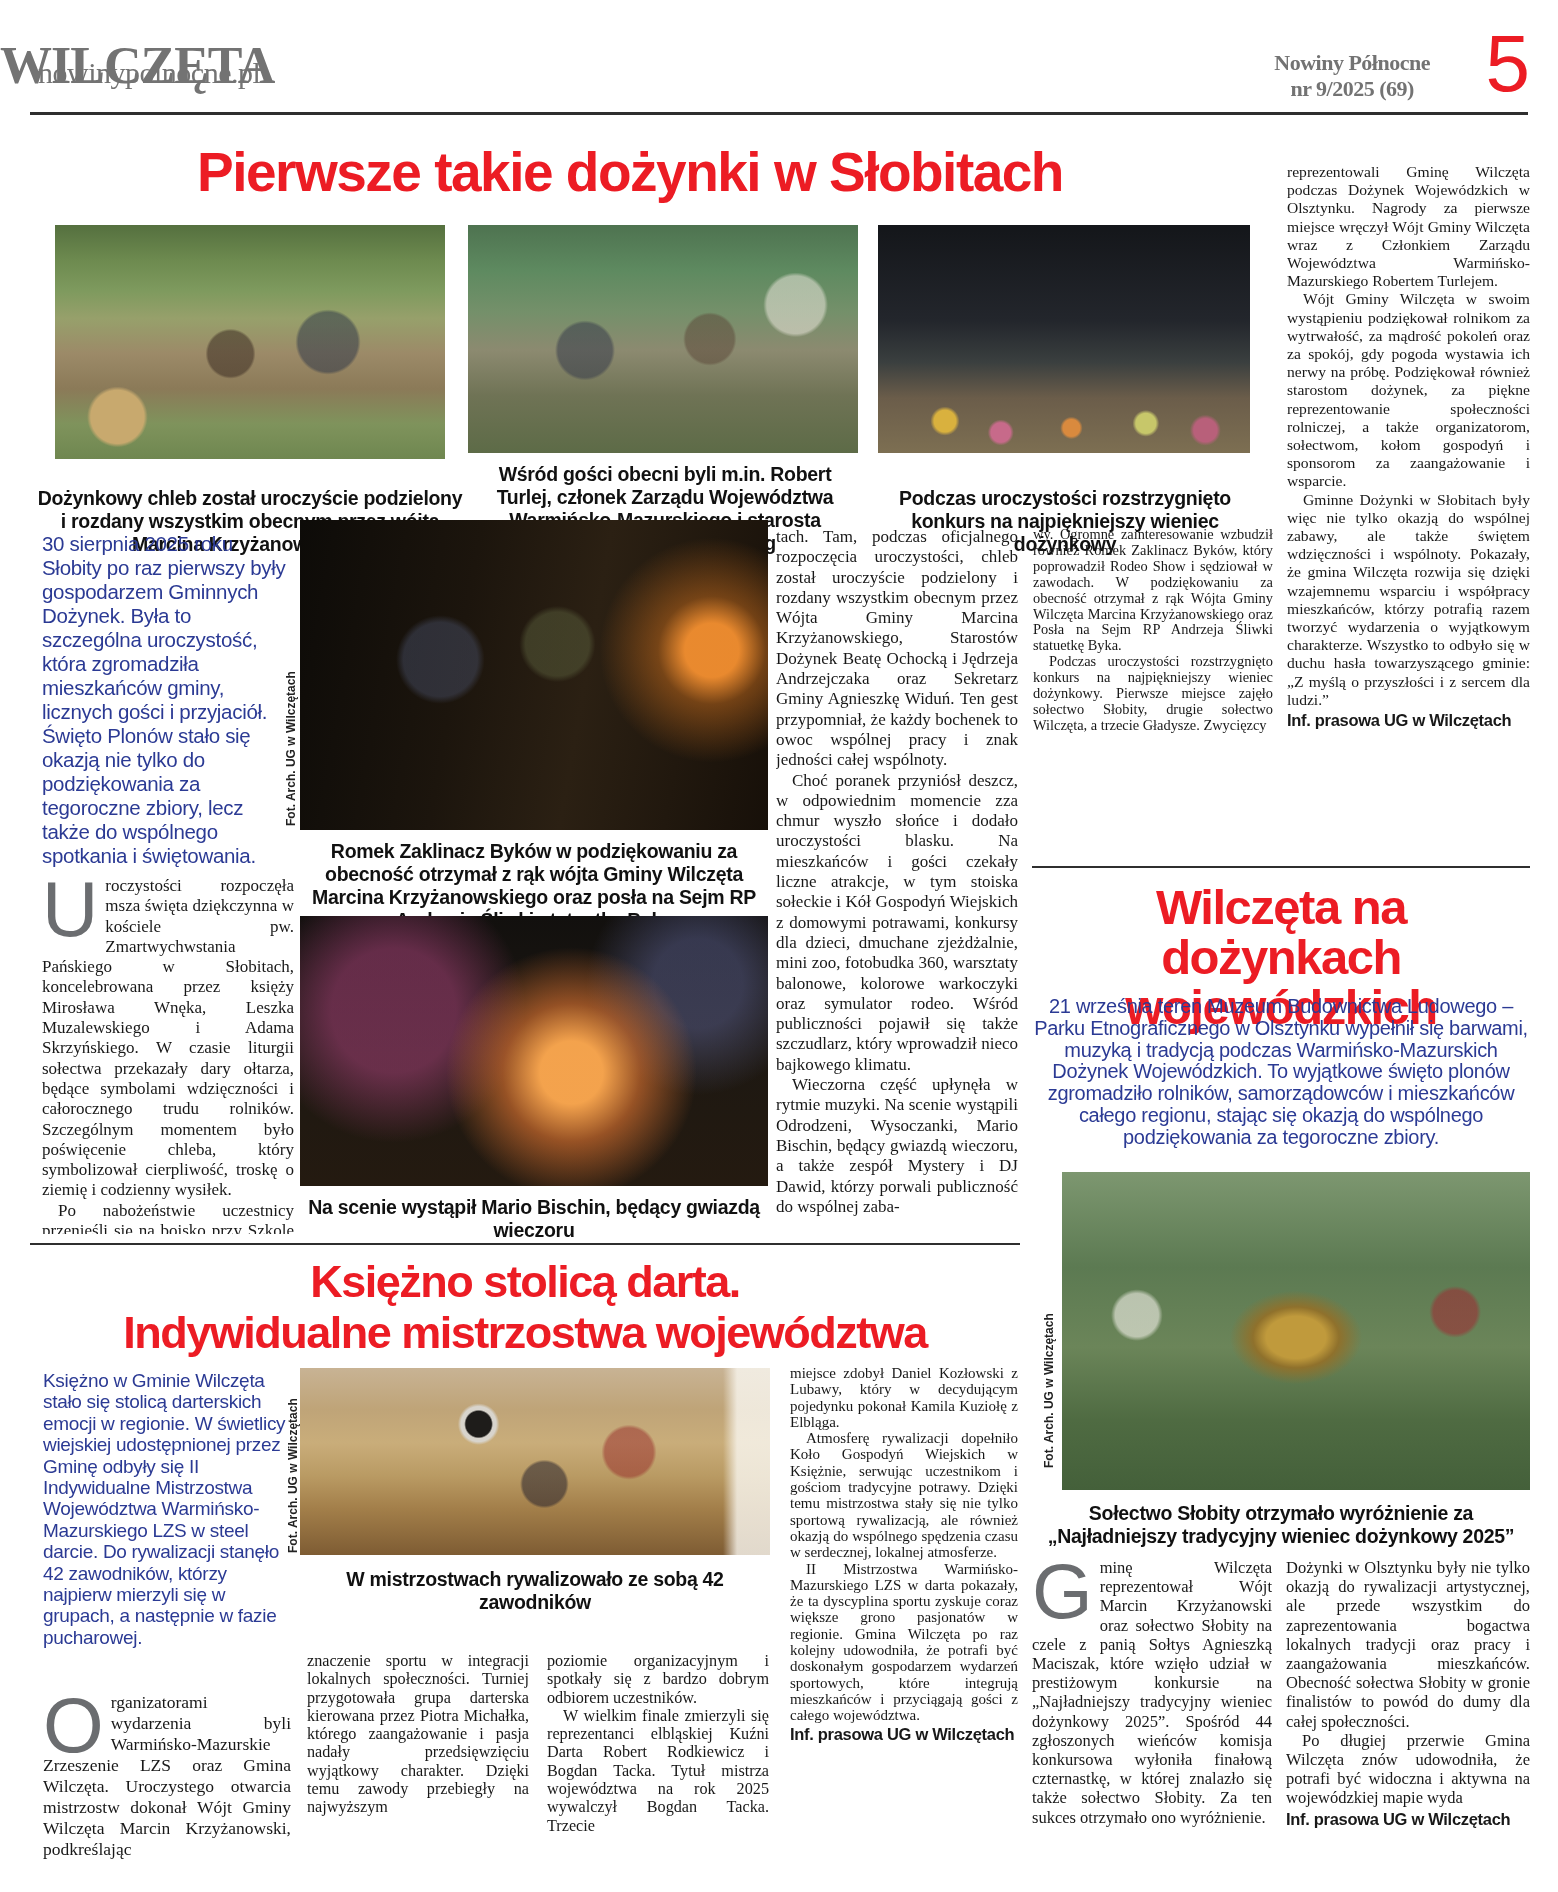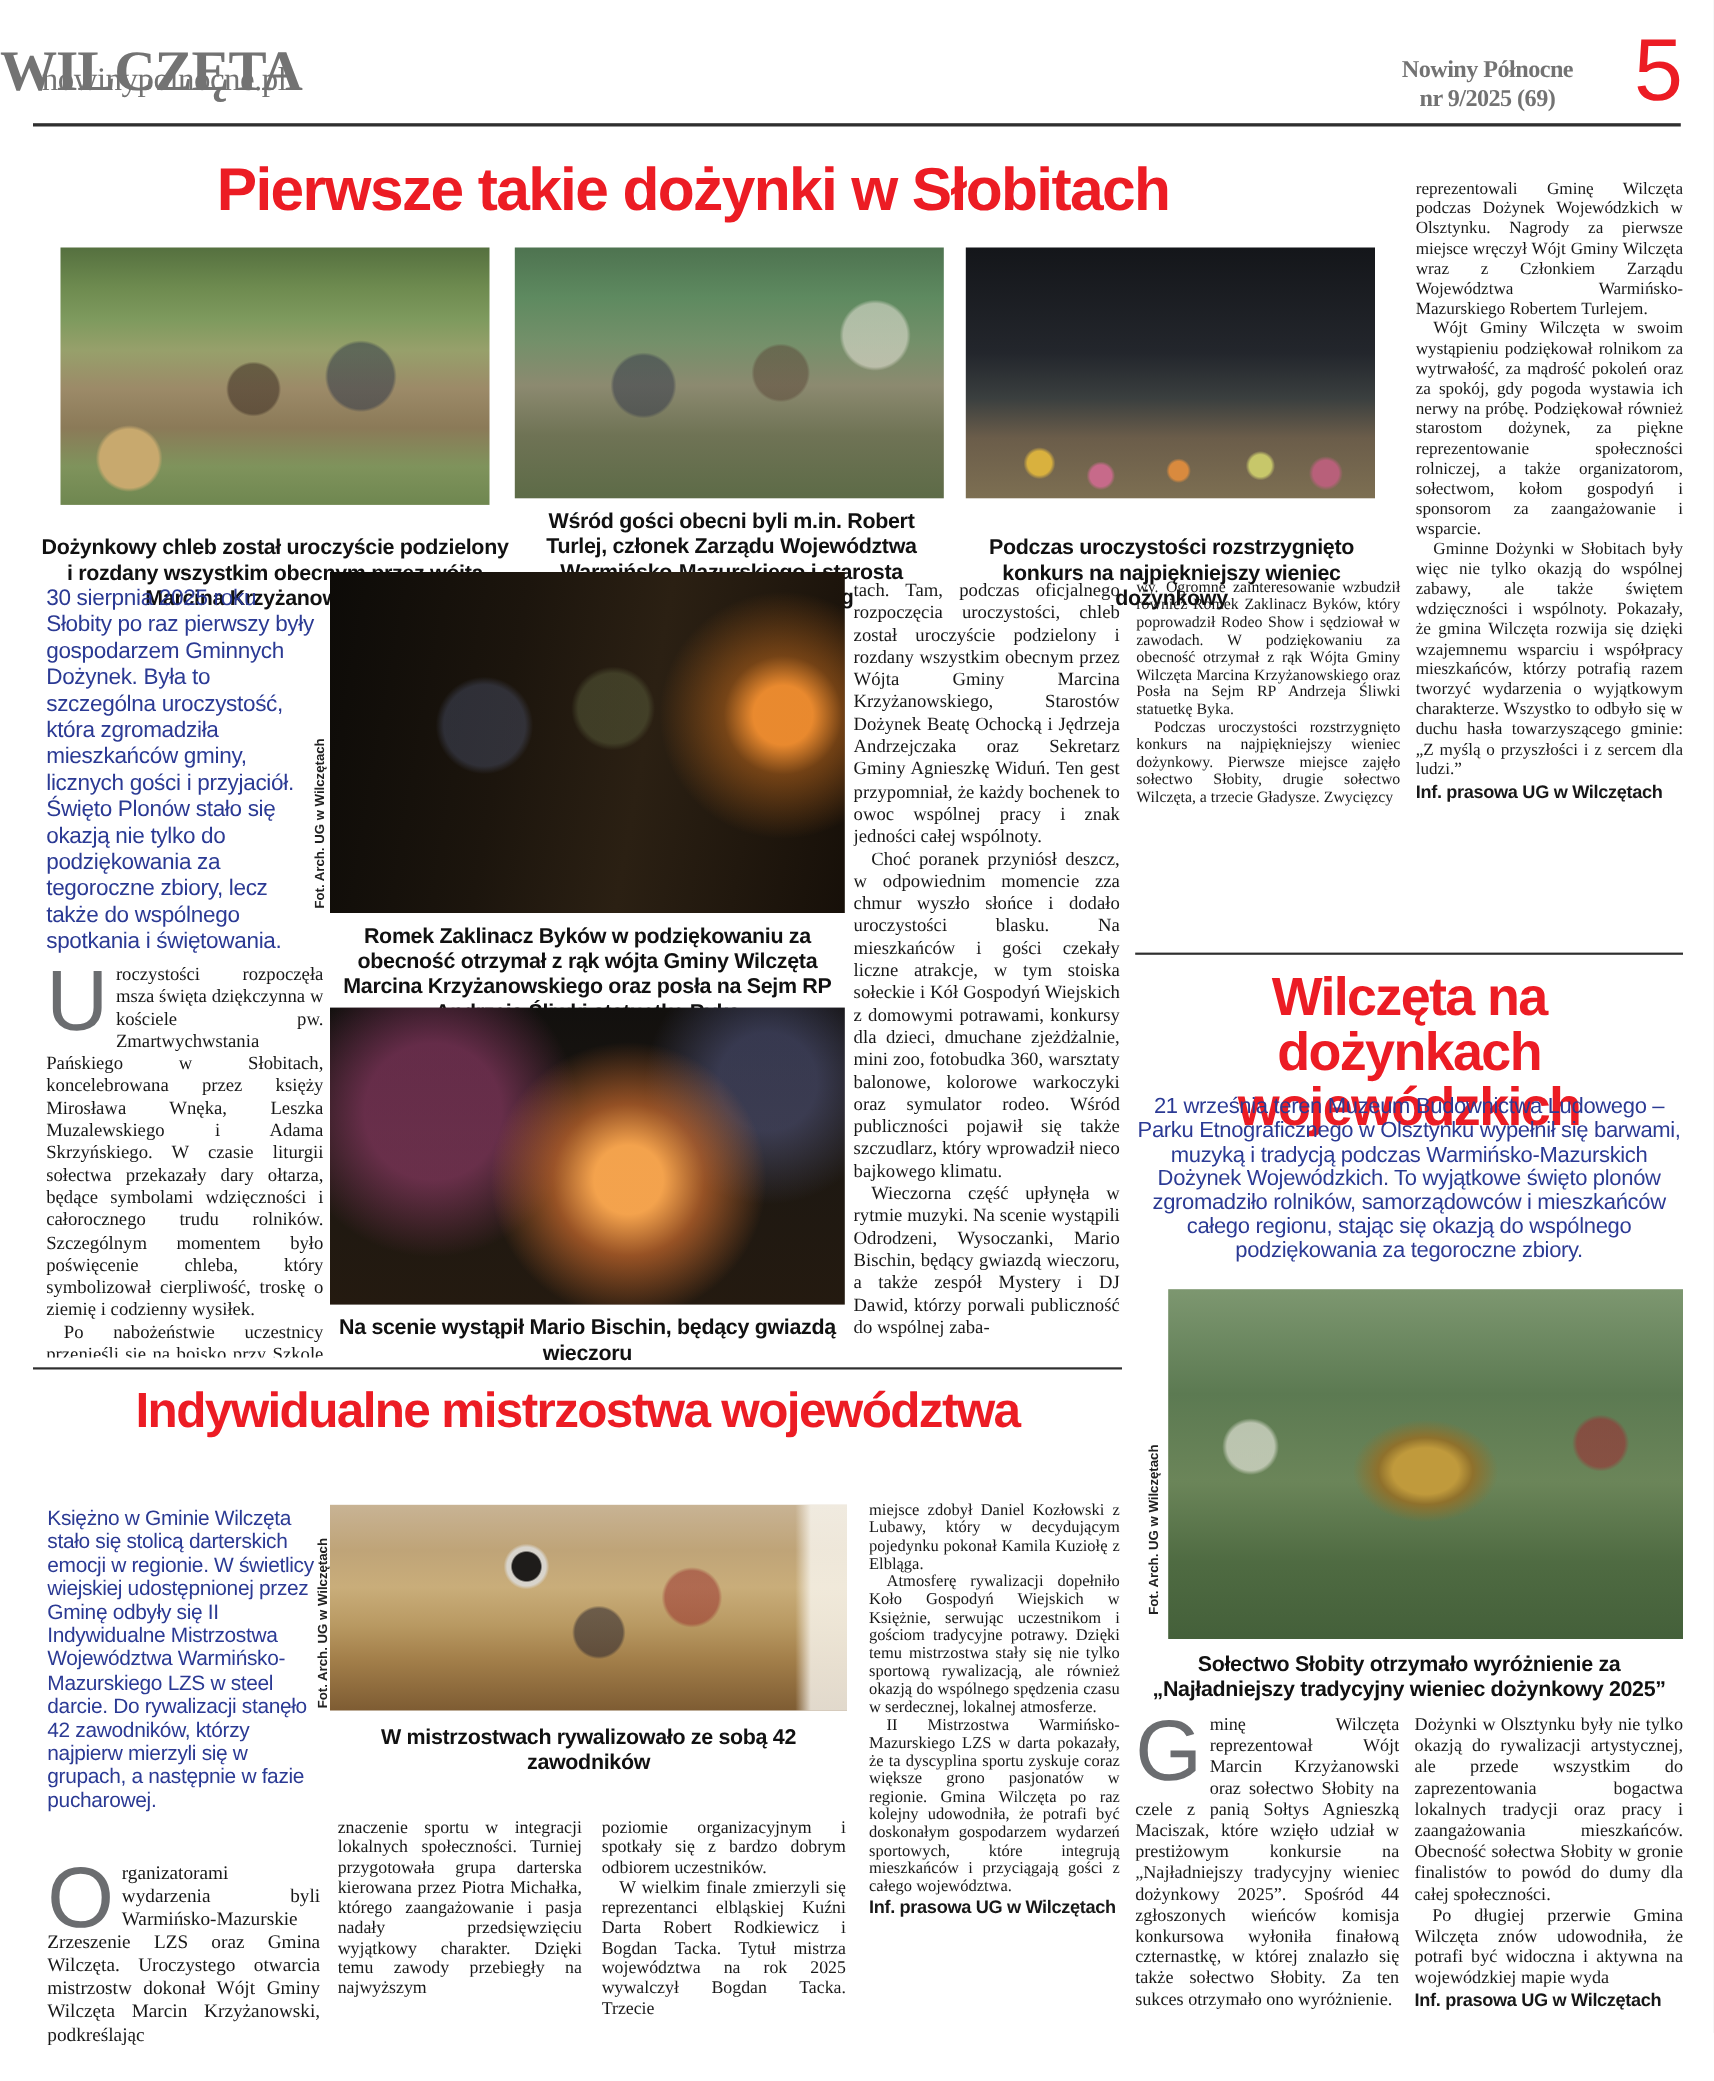--- a/index.html
+++ b/index.html
@@ -142,20 +142,21 @@
     <p><span class="dc">G</span><span>minę Wilczęta reprezentował Wójt Marcin Krzyżanowski oraz sołectwo Słobity na czele z panią Sołtys Agnieszką Maciszak, które wzięło udział w prestiżowym konkursie na „Najładniejszy tradycyjny wieniec dożynkowy 2025”. Spośród 44 zgłoszonych wieńców komisja konkursowa wyłoniła finałową czternastkę, w której znalazło się także sołectwo Słobity. Za ten sukces otrzymało ono wyróżnienie.</span></p>
   </div>
   <div class="abs serif" style="left:1286px;top:1558px;width:244px;height:332px;font-size:16.5px;line-height:19.2px;">
     <p>Dożynki w Olsztynku były nie tylko okazją do rywalizacji artystycznej, ale przede wszystkim do zaprezentowania bogactwa lokalnych tradycji oraz pracy i zaangażowania mieszkańców. Obecność sołectwa Słobity w gronie finalistów to powód do dumy dla całej społeczności.</p>
     <p class="indent">Po długiej przerwie Gmina Wilczęta znów udowodniła, że potrafi być widoczna i aktywna na wojewódzkiej mapie wyda</p>
     <p class="byline">Inf. prasowa UG w Wilczętach</p>
   </div>
 
   <div class="abs rule" style="left:30px;top:1243px;width:990px;height:2px;"></div>
   <div class="abs headline" style="left:30px;top:1256px;width:990px;font-size:45px;line-height:51px;">
+    <div>Księżno stolicą darta.</div>
     <div>Indywidualne mistrzostwa województwa</div>
   </div>
 
   <div class="abs lead" style="left:43px;top:1370px;width:250px;height:300px;font-size:19px;line-height:21.4px;overflow:hidden;">Księżno w Gminie Wilczęta stało się stolicą darterskich emocji w regionie. W świetlicy wiejskiej udostępnionej przez Gminę odbyły się II Indywidualne Mistrzostwa Województwa Warmińsko-Mazurskiego LZS w steel darcie. Do rywalizacji stanęło 42 zawodników, którzy najpierw mierzyli się w grupach, a następnie w fazie pucharowej.</div>
 
   <div class="photo phdart" style="left:300px;top:1368px;width:470px;height:187px;"></div>
   <div class="vcredit" style="left:286px;top:1553px;">Fot. Arch. UG w Wilczętach</div>
   <div class="abs cap" style="left:300px;top:1568px;width:470px;">W mistrzostwach rywalizowało ze sobą 42 zawodników</div>
 
   <div class="abs serif" style="left:43px;top:1692px;width:248px;height:198px;font-size:17.5px;line-height:21px;">

